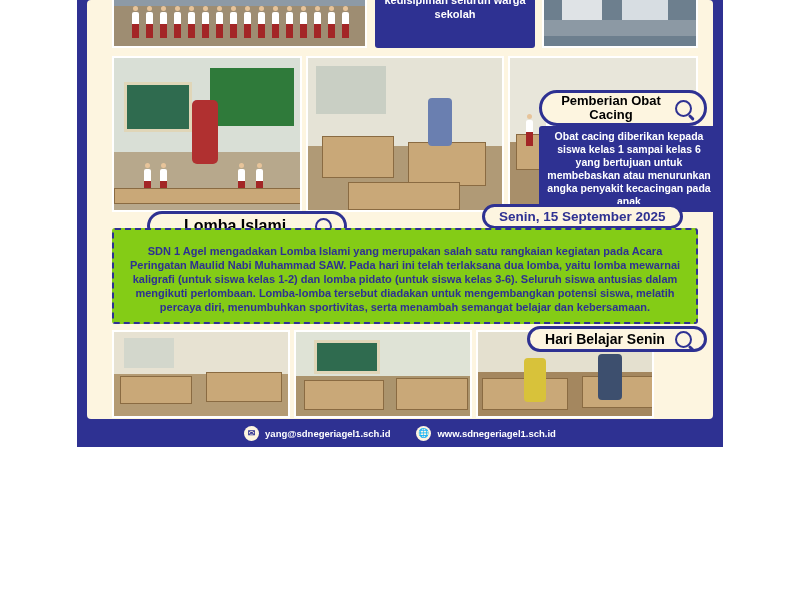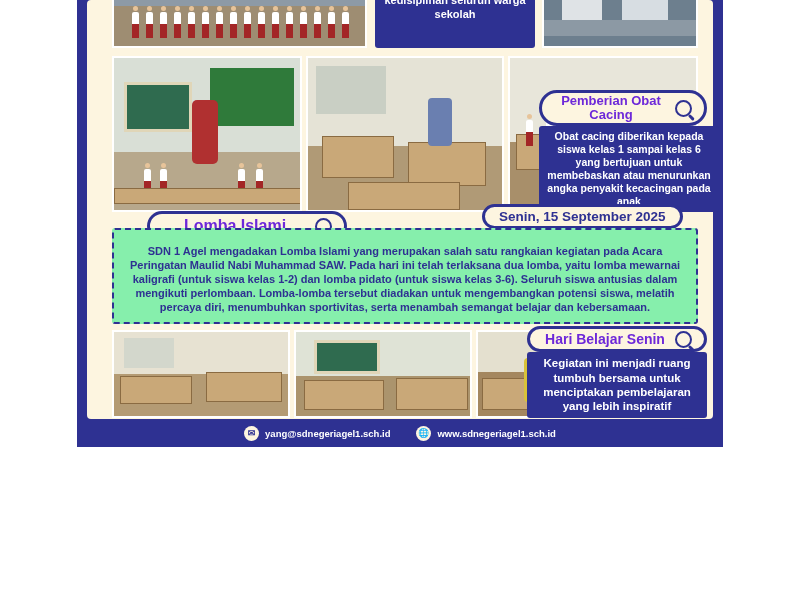--- a/index.html
+++ b/index.html
@@ -53,21 +53,21 @@
   .photo .desk { position:absolute; background:#c9a878; border:1px solid #8a6b42; }
   .photo .board { position:absolute; background:#2f6b4f; border:3px solid #e0d6b8; }
   .photo .person { position:absolute; background:#3a4a7a; border-radius:3px; }
 
   
   .tag {
     position: absolute;
     background: #fdf5e0;
     border: 3px solid #2e3192;
     border-radius: 18px;
-    color: #6d28d9;
+    color: #000000;
     font-weight: bold;
     display: flex;
     align-items: center;
     gap: 7px;
     padding: 2px 12px;
     box-sizing: border-box;
     white-space: nowrap;
   }
   .tag .mag {
     width: 13px; height: 13px; border: 2.5px solid #2e3192; border-radius: 50%;
@@ -85,21 +85,21 @@
   
   .bluebox {
     position:absolute; background:#2e3192; color:#ffffff;
     text-align:center; box-sizing:border-box;
     display:flex; align-items:center; justify-content:center;
   }
   .bluebox p { margin:0; font-weight:bold; line-height:1.25; }
 
   .dashbox {
     position:absolute; border:2px dashed #2e3192; border-radius:3px;
-    box-sizing:border-box; background:#86efac;justify-content:flex-end;
+    box-sizing:border-box; background:#84cc16;justify-content:flex-end;
   }
   .dashbox p {
     margin:0; color:#2e3192; font-weight:bold; text-align:center;
     line-height:1.28;
   }
   
   .footer {
     position:absolute; left:0; right:0; bottom:0; height:28px;
     display:flex; align-items:center; justify-content:center; gap:26px;
   }
@@ -280,23 +280,20 @@
       <div class="desk" style="left:104px; top:44px; width:70px; height:30px;"></div>
       <div class="person" style="left:46px; top:26px; width:22px; height:44px; background:#d8c23a; border-radius:4px;"></div>
       <div class="person" style="left:120px; top:22px; width:24px; height:46px; background:#3d4f6e; border-radius:4px;"></div>
     </div>
 
     <div class="tag" style="left:440px; top:326px; width:180px; height:26px; font-size:14px;">
       <span style="flex:1; text-align:center;">Hari Belajar Senin</span>
       <span class="mag"></span>
     </div>
 
-    <div class="bluebox" style="left:440px; top:352px; width:180px; height:66px; border-radius:3px;">
-      <p style="font-size:11.5px; padding:0 8px;">Kegiatan ini menjadi ruang tumbuh bersama untuk menciptakan pembelajaran yang lebih inspiratif</p>
-    </div>
 
   </div>
 
   <div class="footer">
     <div class="fitem">
       <span class="fcircle">✉</span>
       <span>yang@sdnegeriagel1.sch.id</span>
     </div>
     <div class="fitem">
       <span class="fcircle">🌐</span>

